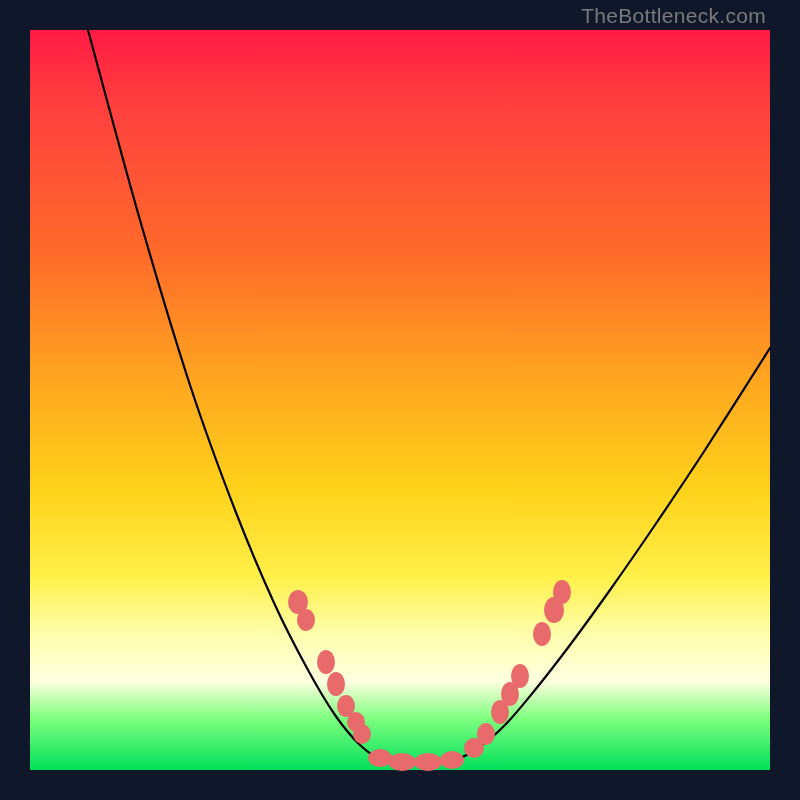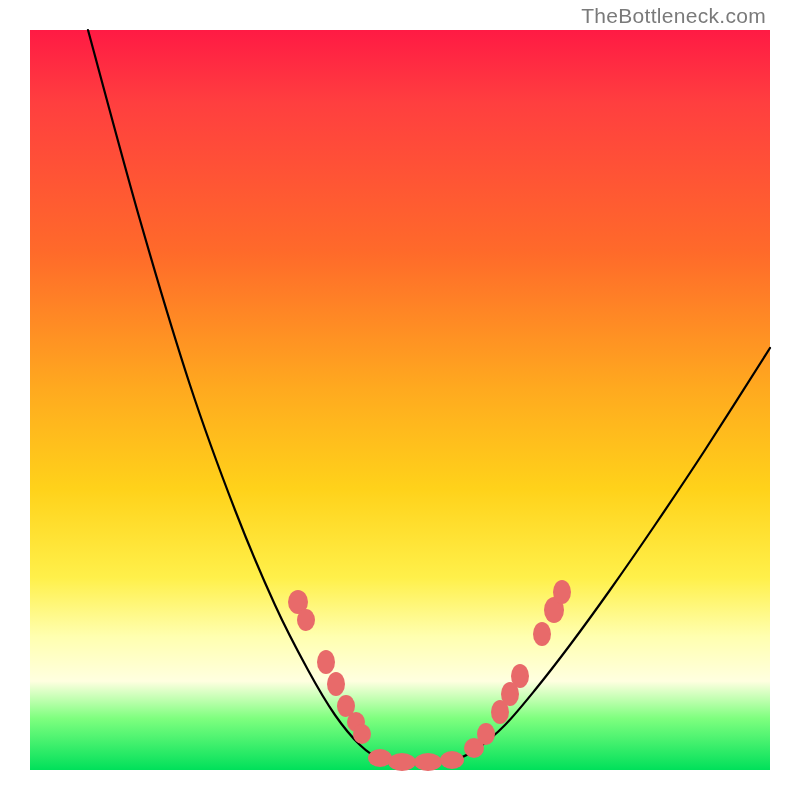--- a/index.html
+++ b/index.html
@@ -8,21 +8,21 @@
     width: 800px;
     height: 800px;
     overflow: hidden;
     background: #000;
     font-family: Arial, Helvetica, sans-serif;
   }
   .frame {
     position: relative;
     width: 800px;
     height: 800px;
-    background: #ffffff;
+    background: #0f172a;
   }
   .plot-area {
     position: absolute;
     left: 30px;
     top: 30px;
     width: 740px;
     height: 740px;
     
     background: linear-gradient(
       to bottom,

